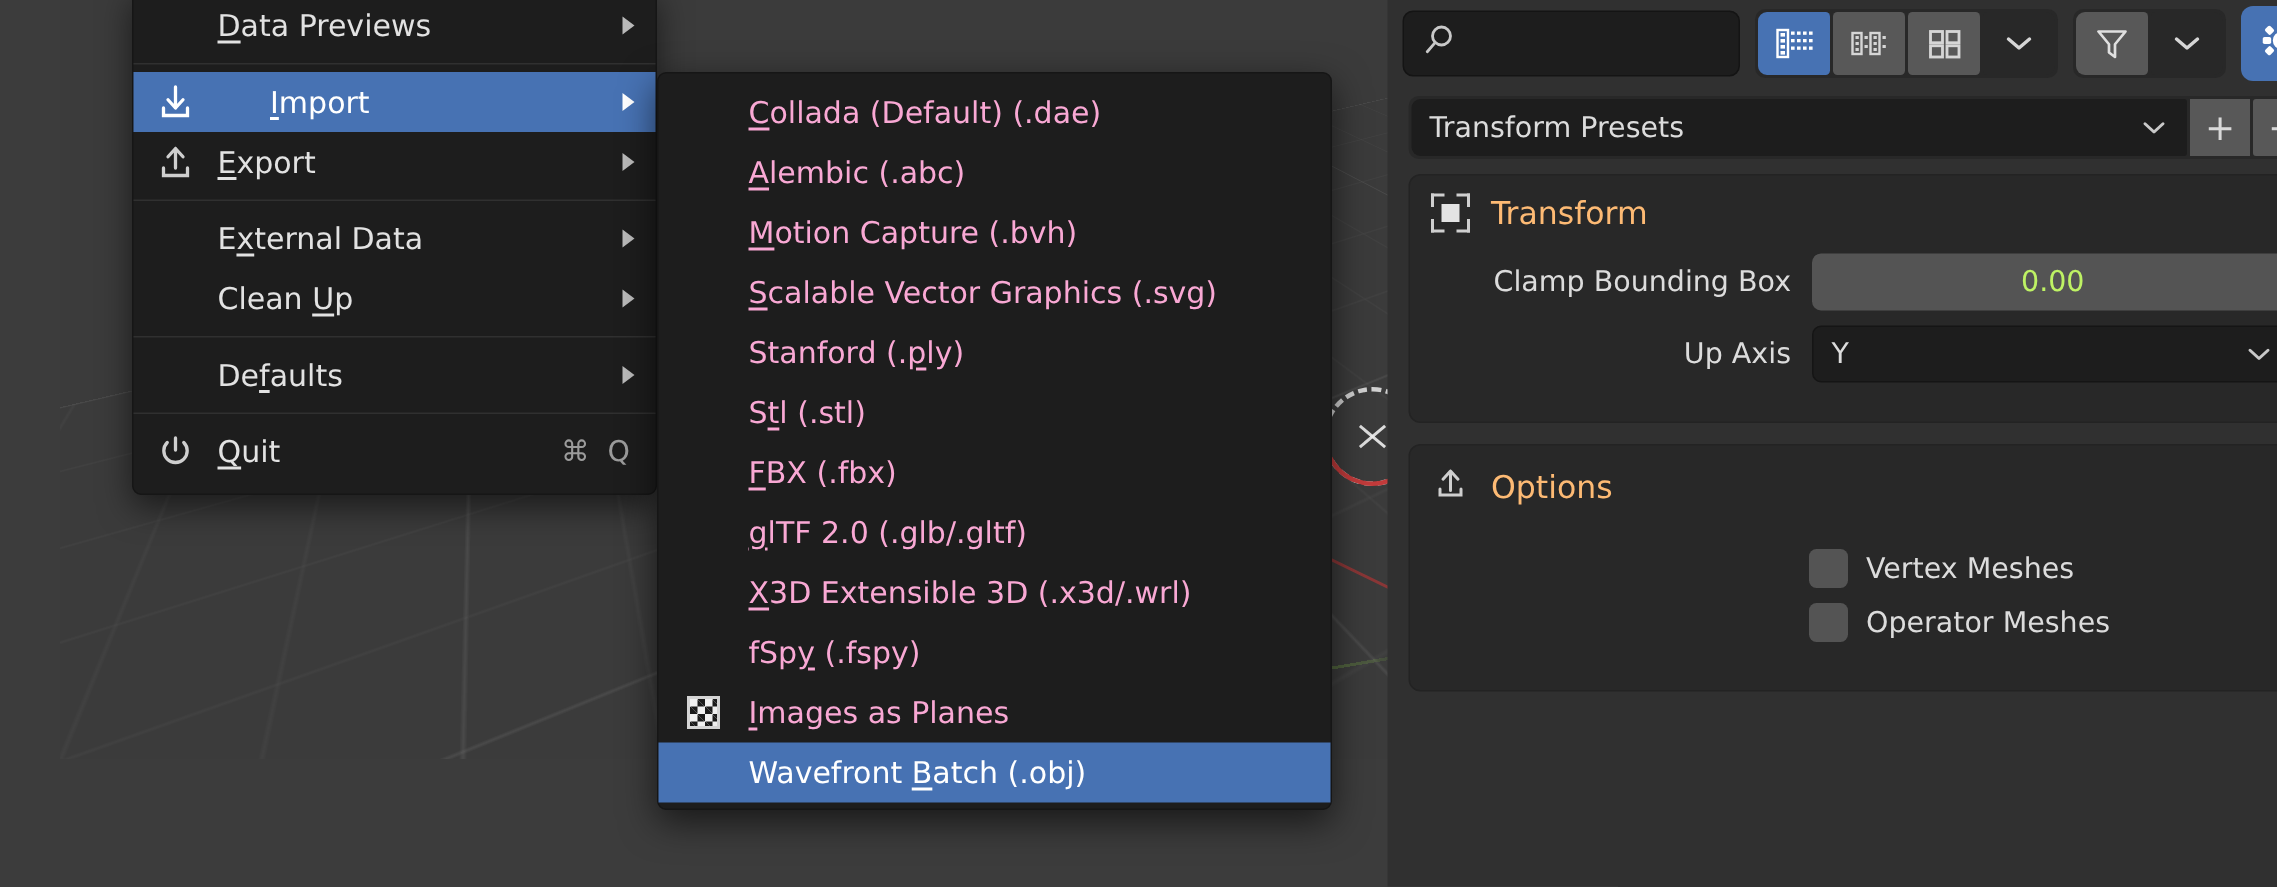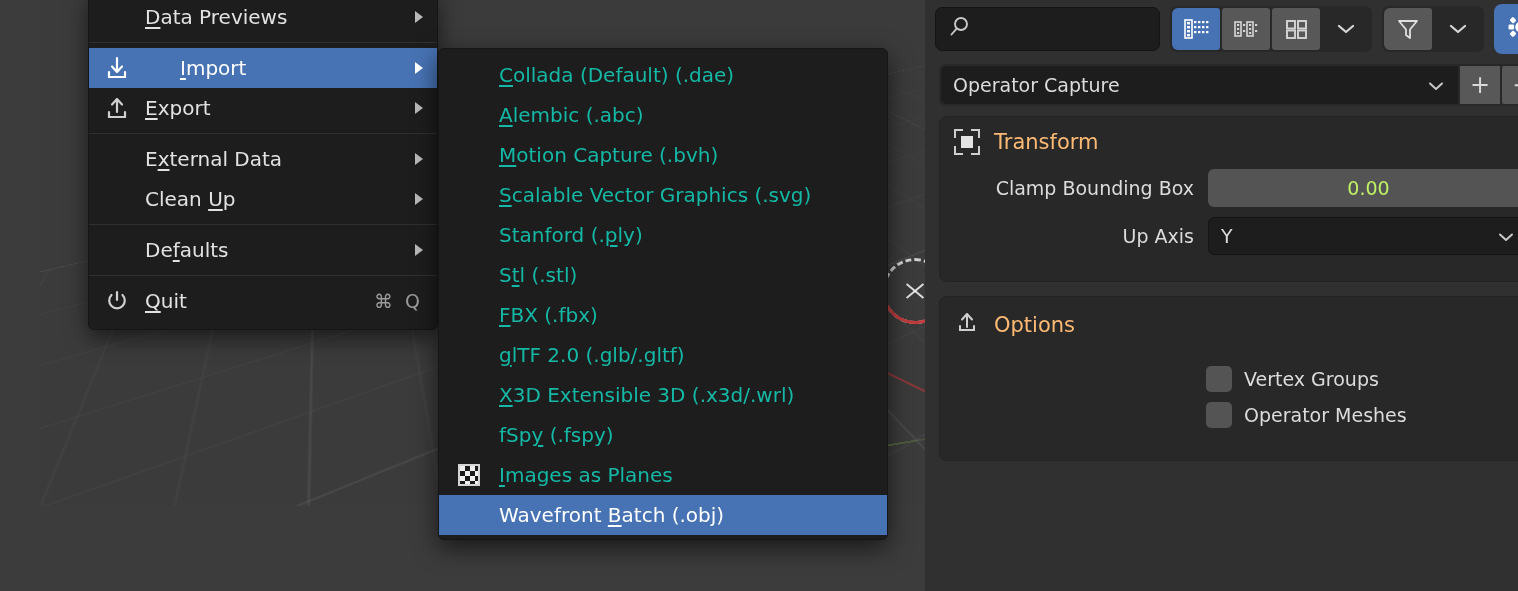--- a/index.html
+++ b/index.html
@@ -162,21 +162,21 @@
     border: 1px solid #161616;
     border-radius: 6px;
     box-shadow: 0 8px 24px rgba(0,0,0,.6);
     padding: 6px 0 4px 0;
     z-index: 30;
   }
   .si {
     display: flex;
     align-items: center;
     height: 40px;
-    color: #14b8a6;
+    color: #f9a8d4;
     font-size: 20px;
     white-space: nowrap;
   }
   .si .ico {
     width: 60px; min-width: 60px;
     display: flex; align-items: center; justify-content: center;
   }
   .si.highlighted { background: #4772b3; color: #ffffff; }
   .checker-ico {
     width: 22px; height: 22px;
@@ -586,21 +586,21 @@
               <rect x="4.6" y="19.2" width="4.8" height="5.2" rx="1.2" transform="rotate(45 7 21.8)"></rect>
               <rect x="20.6" y="19.2" width="4.8" height="5.2" rx="1.2" transform="rotate(-45 23 21.8)"></rect>
             </g>
           </svg>
         </span>
       </div>
     </div>
 
     <div class="presets-row">
       <div class="preset-select">
-        <span>Operator Capture</span>
+        <span>Transform Presets</span>
         <span class="chev">
           <svg width="20" height="12" viewBox="0 0 20 12">
             <path d="M4 3.5 L10 9 L16 3.5" stroke="#c9c9c9" stroke-width="2" fill="none" stroke-linecap="round" stroke-linejoin="round"></path>
           </svg>
         </span>
       </div>
       <div class="pbtn">+</div>
       <div class="pbtn">−</div>
     </div>
 
@@ -641,21 +641,21 @@
           <svg width="26" height="26" viewBox="0 0 26 26">
             <path d="M13 18 L13 5 M8 10.5 L13 5 L18 10.5" stroke="#cfcfcf" stroke-width="2" fill="none" stroke-linecap="round" stroke-linejoin="round"></path>
             <path d="M6 17 L6 21 L20 21 L20 17" stroke="#cfcfcf" stroke-width="2" fill="none" stroke-linecap="round"></path>
           </svg>
         </span>
         <span>Options</span>
       </div>
 
       <div class="check-row">
         <span class="checkbox"></span>
-        <span class="check-label">Vertex Groups</span>
+        <span class="check-label">Vertex Meshes</span>
       </div>
 
       <div class="check-row">
         <span class="checkbox"></span>
         <span class="check-label">Operator Meshes</span>
       </div>
     </div>
 
   </div>
 </div>

